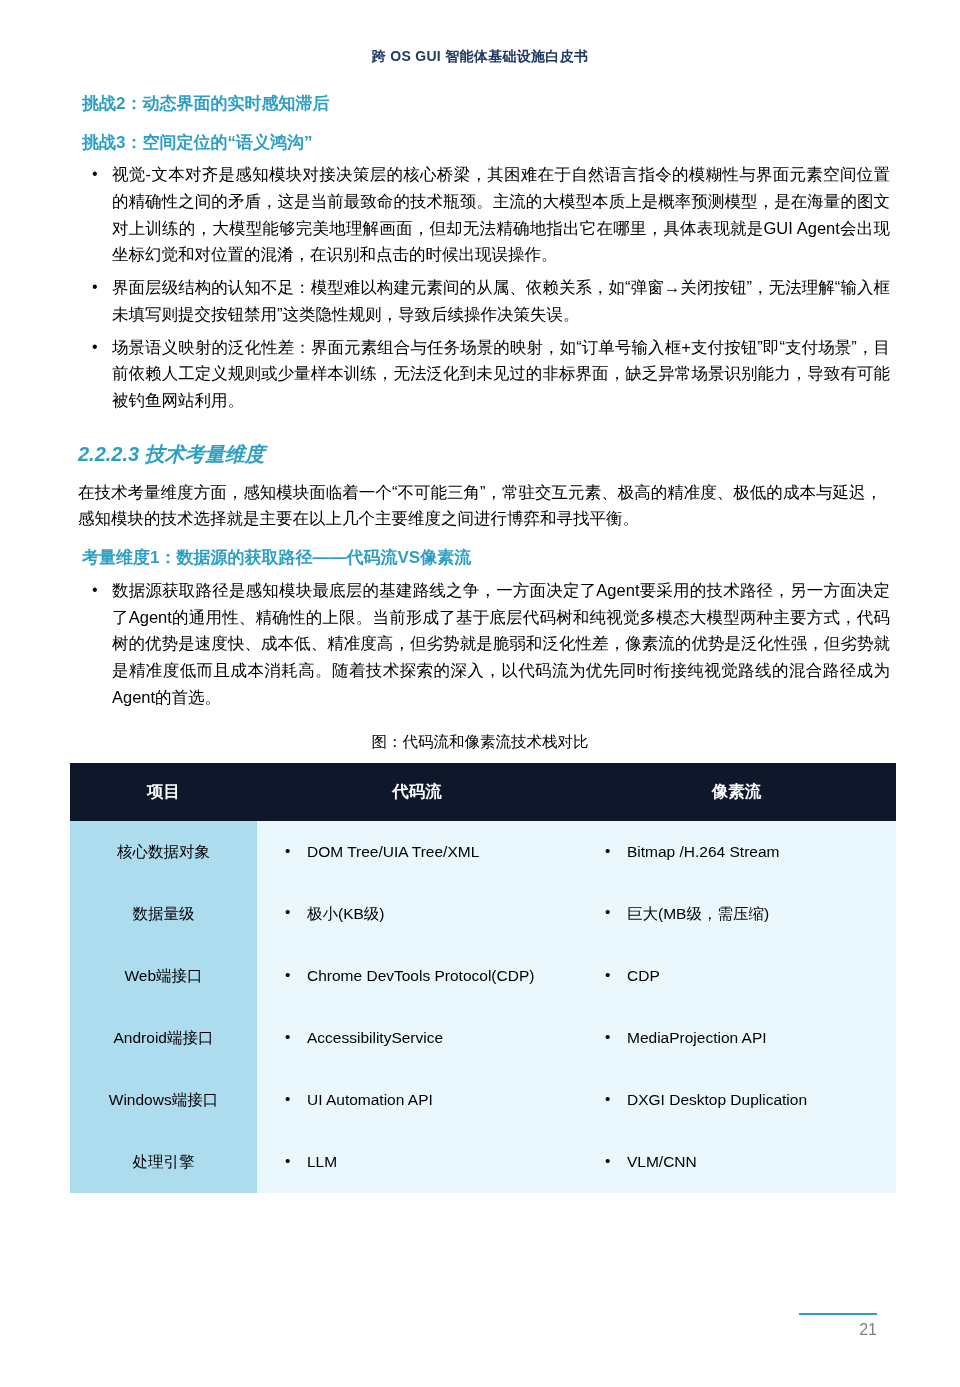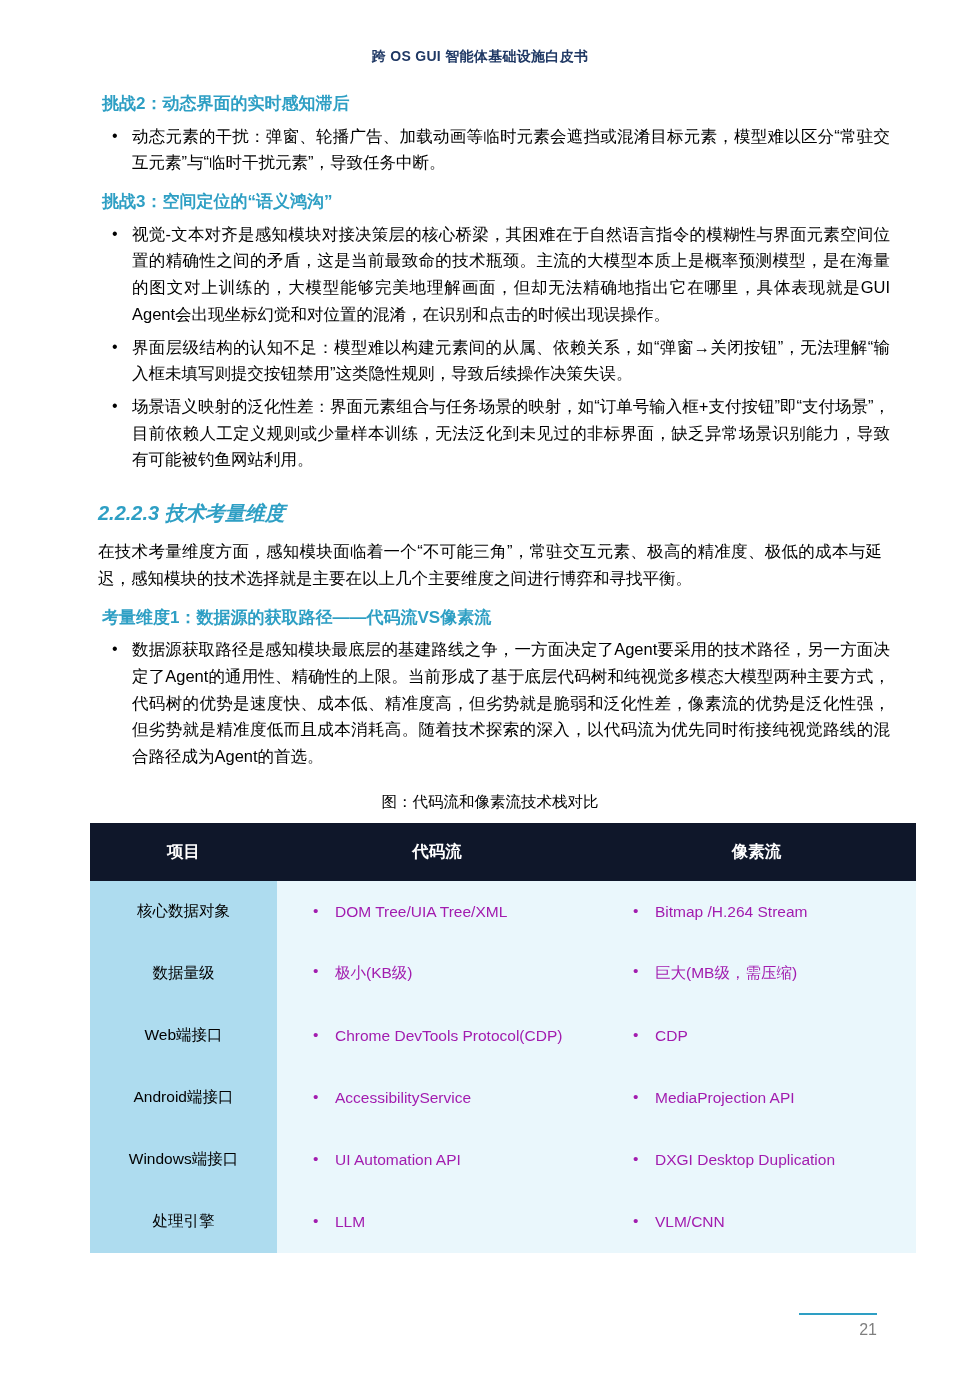--- a/index.html
+++ b/index.html
@@ -27,21 +27,20 @@
     padding-top: 48px;
     text-align: center;
     font-size: 14px;
     font-weight: bold;
     color: #1f3864;
     letter-spacing: 0.3px;
   }
   
   .content {
     margin-top: 26px;
-    margin-left: 20px;
   }
   h3.sub-head {
     color: #2e9fc4;
     font-size: 17px;
     font-weight: bold;
     margin: 0 0 6px 12px;
     line-height: 1.45;
   }
   h3.sub-head.tight { margin-top: 14px; }
   h2.section-head {
@@ -115,22 +114,22 @@
     vertical-align: middle;
   }
   table.cmp td.item {
     background: #aedcef;
     text-align: center;
     color: #000;
     font-size: 15.5px;
   }
   table.cmp td.val {
     background: #eaf7fc;
-    padding-left: 36px;
-    color: #a21caf;
+    padding-left: 28px;
+    color: #000000;
     position: relative;
     text-decoration: underline;
   }
   table.cmp td.val span.b {
     position: relative;
     padding-left: 22px;
     display: inline-block;
   }
   table.cmp td.val span.b::before {
     content: "•";
@@ -164,21 +163,20 @@
 <div class="page">
 
   <div class="header">
     <span>跨 OS GUI 智能体基础设施白皮书</span>
   </div>
 
   <div class="content">
 
     <h3 class="sub-head">挑战2：动态界面的实时感知滞后</h3>
     <ul class="bullets">
-      <li>动态元素的干扰：弹窗、轮播广告、加载动画等临时元素会遮挡或混淆目标元素，模型难以区分“常驻交互元素”与“临时干扰元素”，导致任务中断。</li>
     </ul>
 
     <h3 class="sub-head tight">挑战3：空间定位的“语义鸿沟”</h3>
     <ul class="bullets">
       <li>视觉-文本对齐是感知模块对接决策层的核心桥梁，其困难在于自然语言指令的模糊性与界面元素空间位置的精确性之间的矛盾，这是当前最致命的技术瓶颈。主流的大模型本质上是概率预测模型，是在海量的图文对上训练的，大模型能够完美地理解画面，但却无法精确地指出它在哪里，具体表现就是GUI Agent会出现坐标幻觉和对位置的混淆，在识别和点击的时候出现误操作。</li>
     </ul>
 
     <ul class="bullets">
       <li>界面层级结构的认知不足：模型难以构建元素间的从属、依赖关系，如“弹窗→关闭按钮”，无法理解“输入框未填写则提交按钮禁用”这类隐性规则，导致后续操作决策失误。</li>
       <li>场景语义映射的泛化性差：界面元素组合与任务场景的映射，如“订单号输入框+支付按钮”即“支付场景”，目前依赖人工定义规则或少量样本训练，无法泛化到未见过的非标界面，缺乏异常场景识别能力，导致有可能被钓鱼网站利用。</li>

